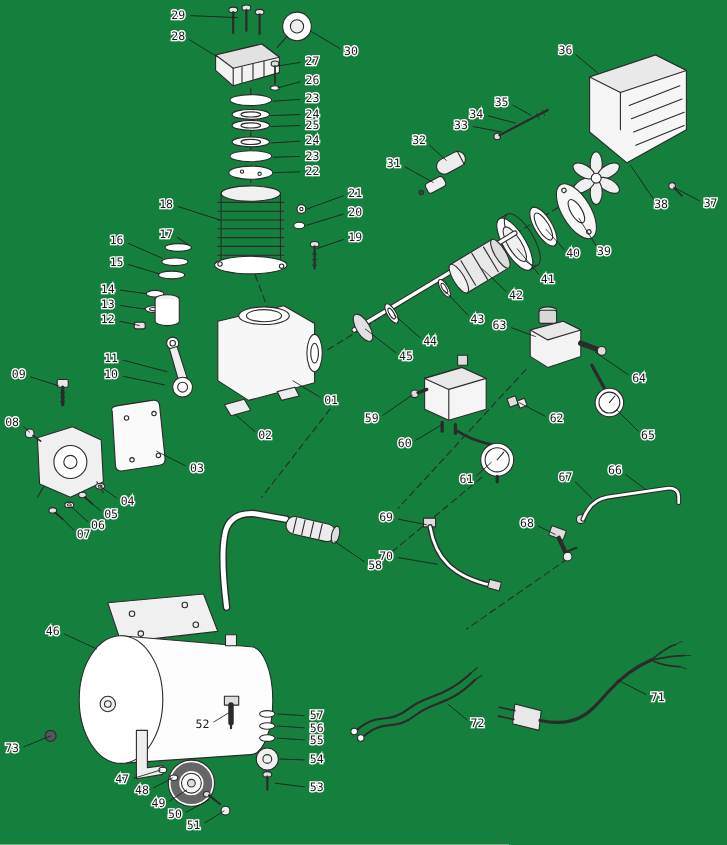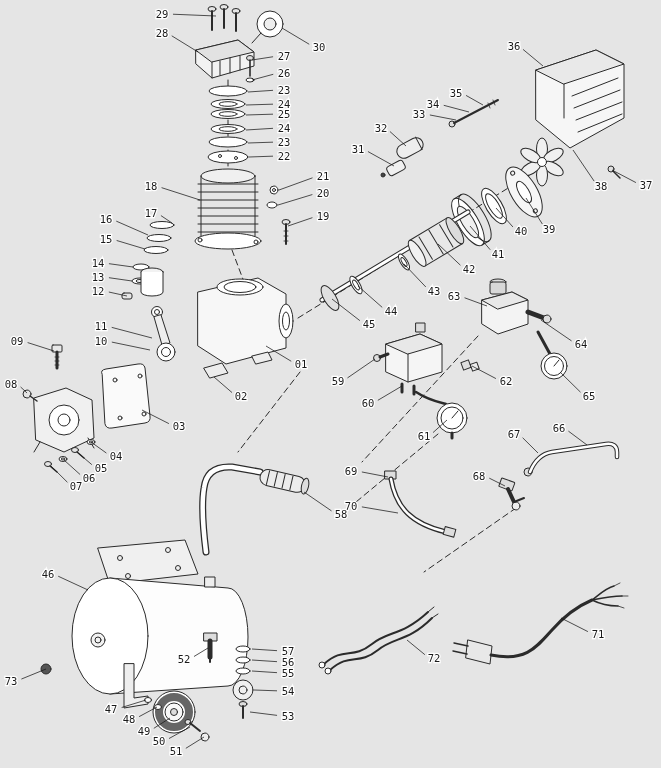--- a/index.html
+++ b/index.html
@@ -1,16 +1,16 @@
 <!DOCTYPE html>
 <html><head>
 <meta charset="utf-8">
 <style>
   html,body{margin:0;padding:0;background:#ffffff;}
-  .stage{position:relative;width:661px;height:768px;background:#e5e5e5;overflow:hidden;
+  .stage{position:relative;width:661px;height:768px;background:#15803d;overflow:hidden;
          font-family:"DejaVu Sans Mono",monospace;}
   svg{position:absolute;left:0;top:0;}
   .callout-text{
     font-family:"DejaVu Sans Mono",monospace;
     font-size:10.5px;
     text-anchor:middle;
     dominant-baseline:central;
     paint-order:stroke;
     stroke:#ffffff;
     stroke-width:2.5px;

